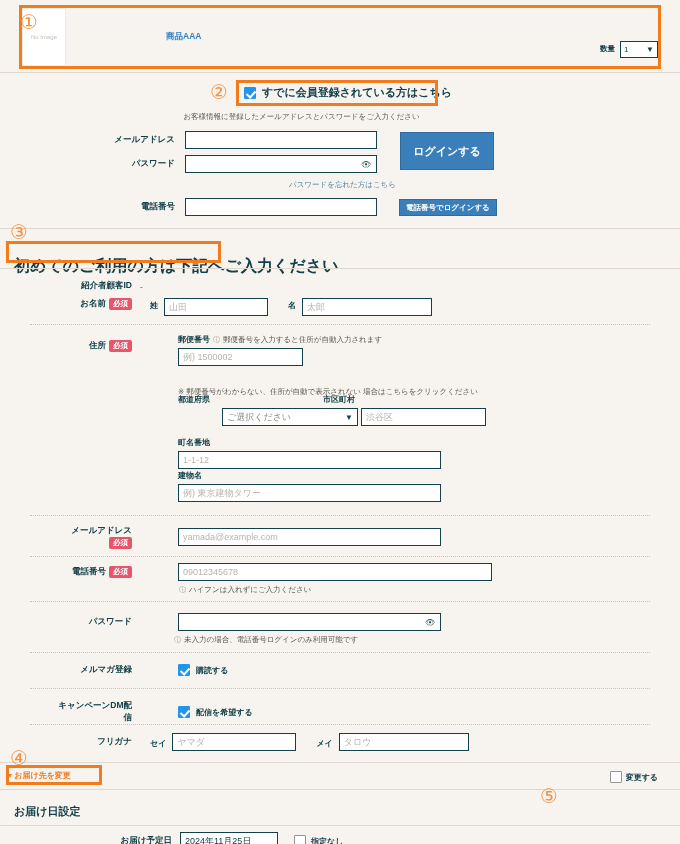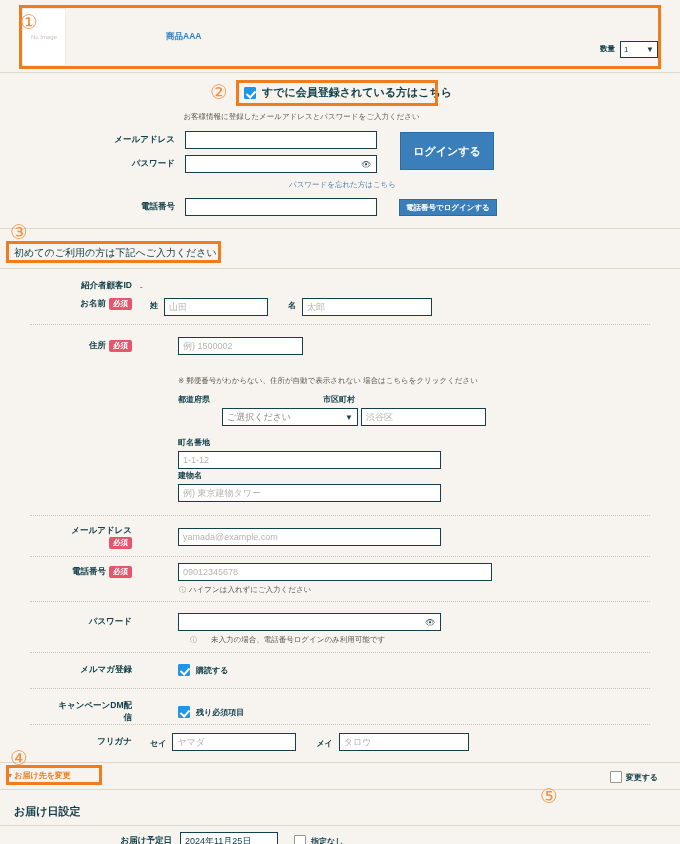--- a/index.html
+++ b/index.html
@@ -89,22 +89,22 @@
   .btn-tel {
     background: #3a7fba; color: #fff; border: 1px solid #2f6b9e;
     font-size: 7.5px; font-weight: bold; height: 17px; padding: 0 6px;
     display: flex; align-items: center; justify-content: center;
   }
   .forgot { position: absolute; top: 180px; left: 289px; font-size: 7.5px; color: #4a7fae; }
   .eye { font-size: 8px; color: #13404a; margin-left: -16px; }
 
   
   .new-head {
-    position: absolute; left: 8px; top: 243px;
-    font-size: 10px; font-weight: normal; padding: 3px 6px;
+    position: absolute; left: 8px; top: 253px;
+    font-size: 16px; font-weight: bold; padding: 3px 6px;
   }
 
   
   .frow { position: absolute; display: flex; }
   .flabel { width: 80px; text-align: right; padding-right: 8px; font-size: 8.5px; font-weight: bold; }
 
   
   .chg-link { position: absolute; left: 8px; top: 770px; font-size: 8px; color: #f07c1e; font-weight: bold; }
   .chg-cbx { position: absolute; right: 22px; top: 771px; display: flex; align-items: center; gap: 4px; font-size: 8px; font-weight: bold; }
   .dhead { position: absolute; left: 14px; top: 804px; font-size: 11px; font-weight: bold; }
@@ -191,20 +191,25 @@
     <span class="sublbl" style="margin:2px 6px 0 20px;">名</span>
     <input type="text" style="width: 130px;" placeholder="太郎">
   </div>
 
   <div class="row-sep" style="position:absolute;left:30px;top:324px;width:620px;"></div>
 
   <span class="flabel" style="position:absolute;left:60px;top:340px;">
     <span>住所</span><span class="req">必須</span>
   </span>
   <div style="position:absolute;left:178px;top:334px;">
+    <div style="display:flex;align-items:center;gap:3px;">
+      <span class="sublbl">郵便番号</span>
+      <span style="font-size:7px;color:#9a958c;">ⓘ</span>
+      <span class="hint">郵便番号を入力すると住所が自動入力されます</span>
+    </div>
     <input type="text" style="width: 125px; margin-top: 3px;" placeholder="例) 1500002">
     <div class="hint" style="margin-top:21px;">※ 郵便番号がわからない、住所が自動で表示されない 場合はこちらをクリックください</div>
   </div>
 
   <div style="position:absolute;left:178px;top:394px;">
     <div style="display:flex;">
       <span class="sublbl" style="width:145px;">都道府県</span>
       <span class="sublbl">市区町村</span>
     </div>
     <div style="display:flex;margin-top:3px;gap:3px;margin-left:44px;">
@@ -248,39 +253,39 @@
     <span class="hint">ハイフンは入れずにご入力ください</span>
   </div>
 
   <div class="row-sep" style="position:absolute;left:30px;top:601px;width:620px;"></div>
 
   <div class="frow" style="left:60px;top:613px;align-items:center;">
     <span class="flabel">パスワード</span>
     <input type="text" style="width: 263px; margin-left: 38px;">
     <span class="eye">👁</span>
   </div>
-  <div style="position:absolute;left:190px;top:635px;display:flex;align-items:flex-end;gap:14px;">
+  <div style="position:absolute;left:174px;top:635px;display:flex;align-items:flex-end;gap:3px;">
     <span style="font-size:7px;color:#9a958c;">ⓘ</span>
     <span class="hint">未入力の場合、電話番号ログインのみ利用可能です</span>
   </div>
 
   <div class="row-sep" style="position:absolute;left:30px;top:652px;width:620px;"></div>
 
   <div class="frow" style="left:60px;top:664px;align-items:center;">
     <span class="flabel">メルマガ登録</span>
     <span class="cbx on" style="margin-left:38px;"></span>
     <span class="sublbl" style="margin-left:6px;">購読する</span>
   </div>
 
   <div class="row-sep" style="position:absolute;left:30px;top:688px;width:620px;"></div>
 
   <div class="frow" style="left:50px;top:700px;align-items:center;">
     <span class="flabel" style="width:90px;">キャンペーンDM配信</span>
     <span class="cbx on" style="margin-left:38px;"></span>
-    <span class="sublbl" style="margin-left:6px;">残り必須項目</span>
+    <span class="sublbl" style="margin-left:6px;">配信を希望する</span>
   </div>
 
   <div class="row-sep" style="position:absolute;left:30px;top:724px;width:620px;"></div>
 
   <div class="frow" style="left:60px;top:733px;align-items:center;">
     <span class="flabel">フリガナ</span>
     <span class="sublbl" style="margin:2px 6px 0 10px;">セイ</span>
     <input type="text" style="width: 124px;" placeholder="ヤマダ">
     <span class="sublbl" style="margin:2px 6px 0 20px;">メイ</span>
     <input type="text" style="width: 130px;" placeholder="タロウ">

